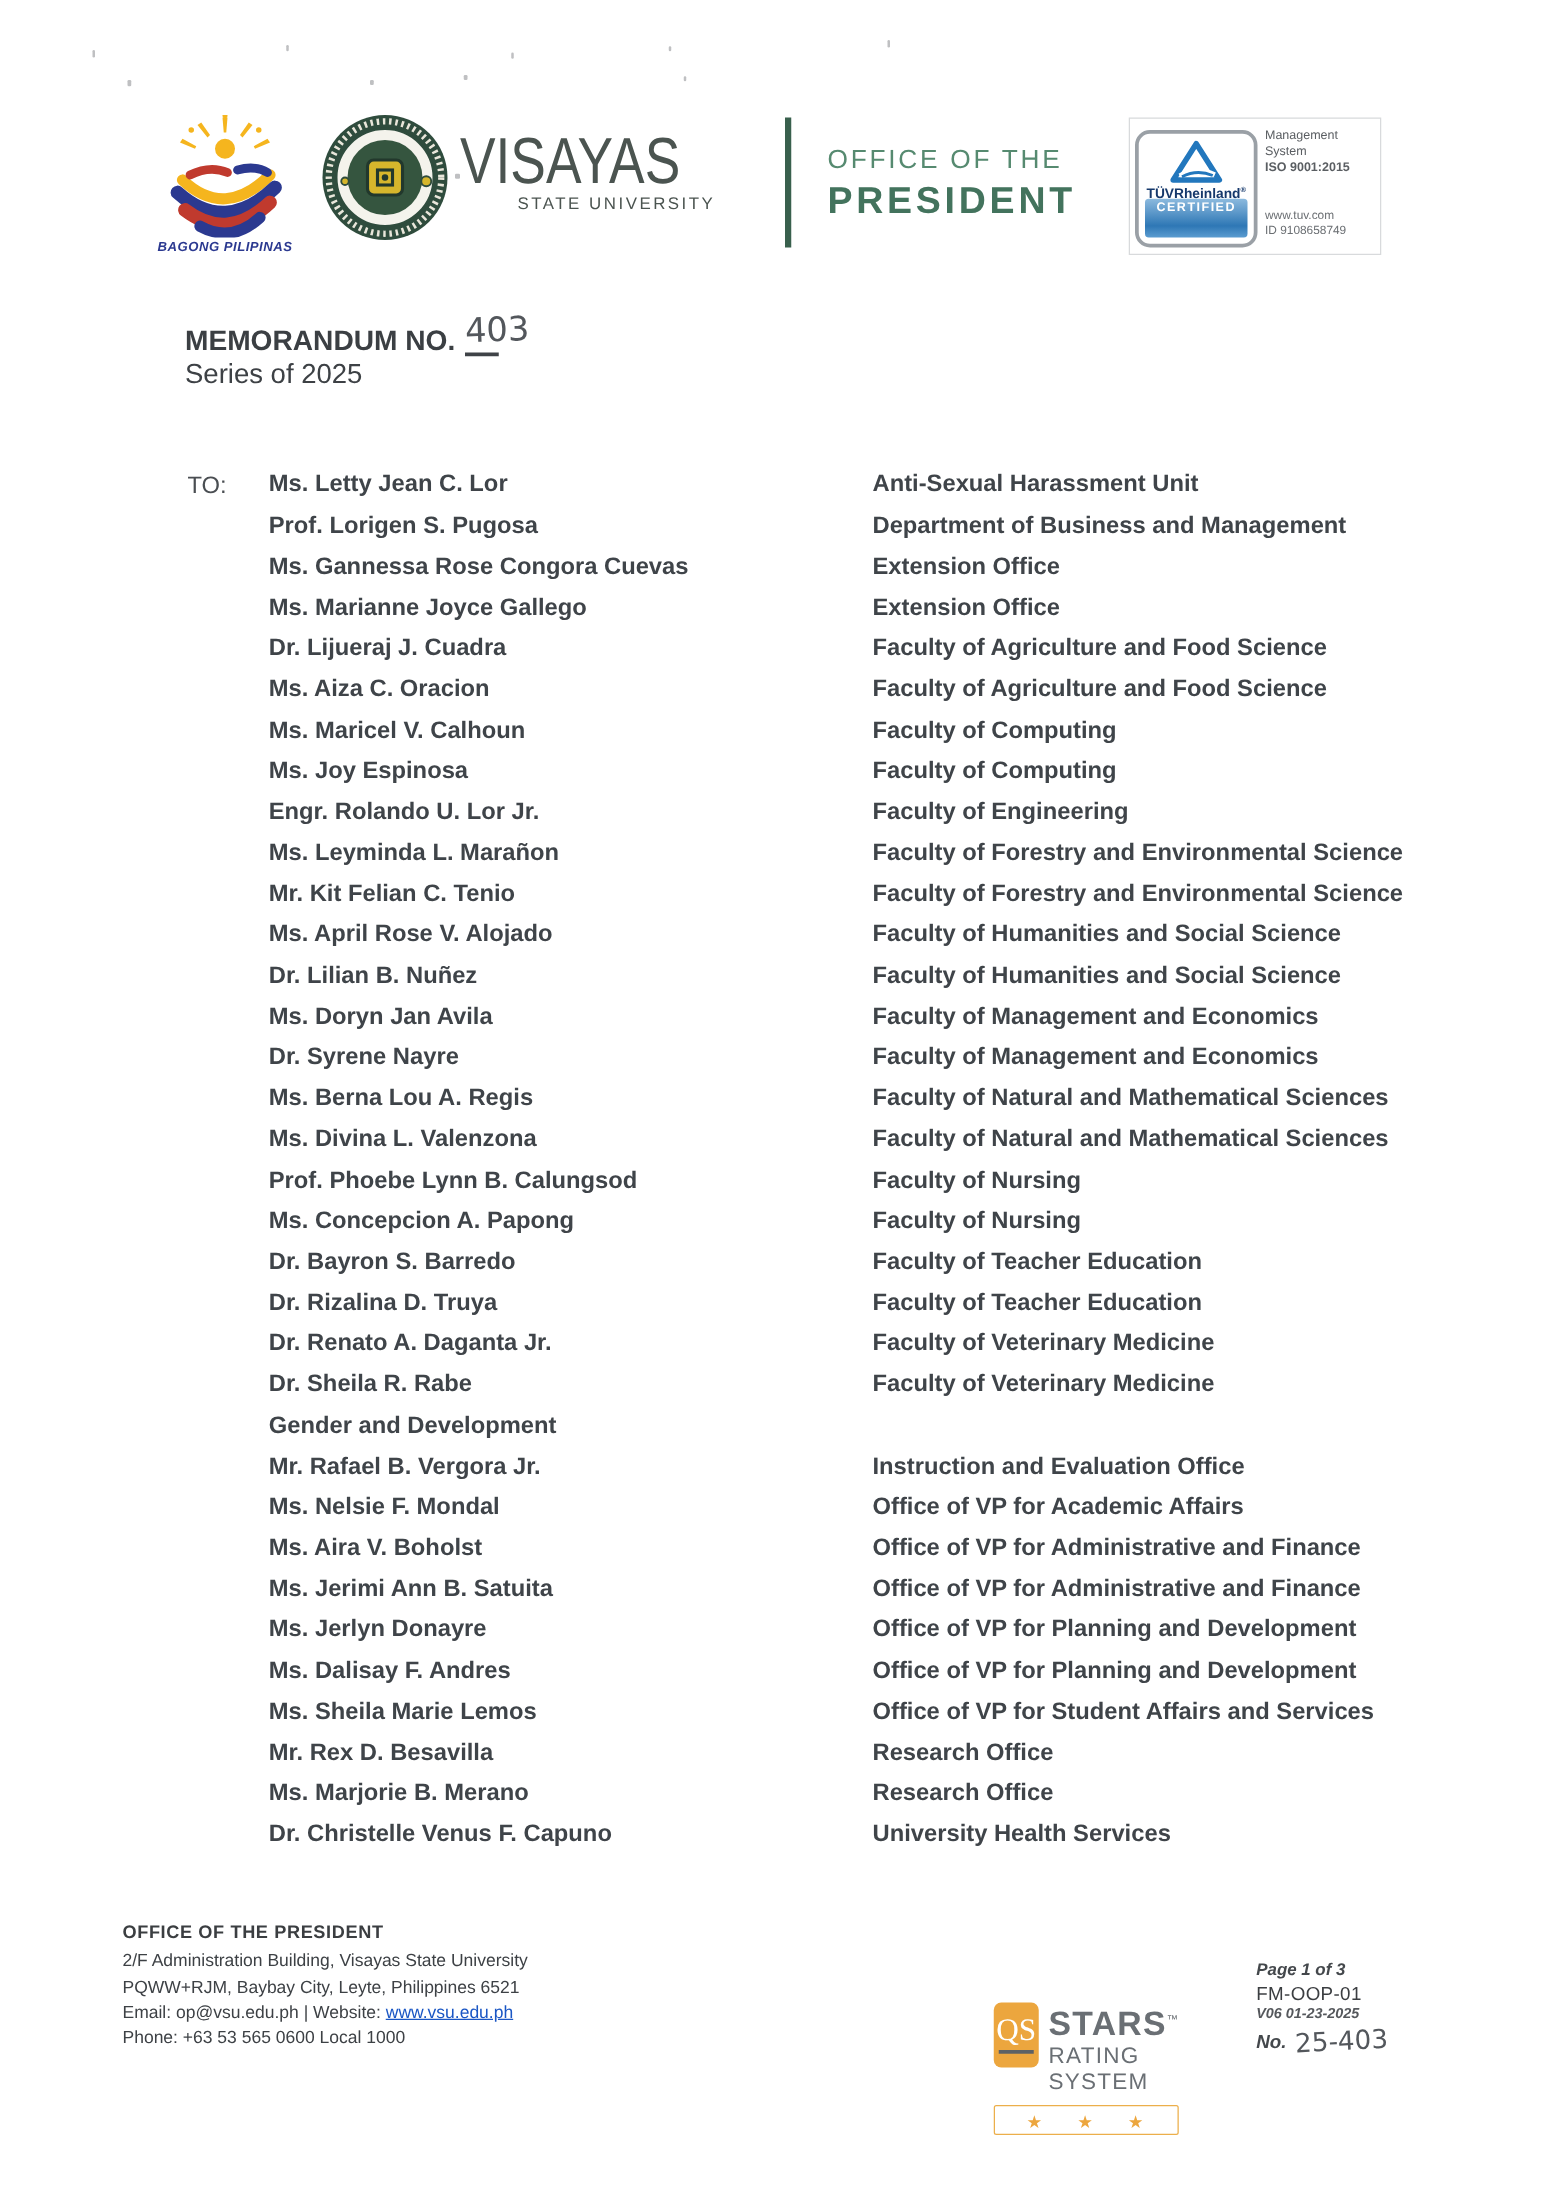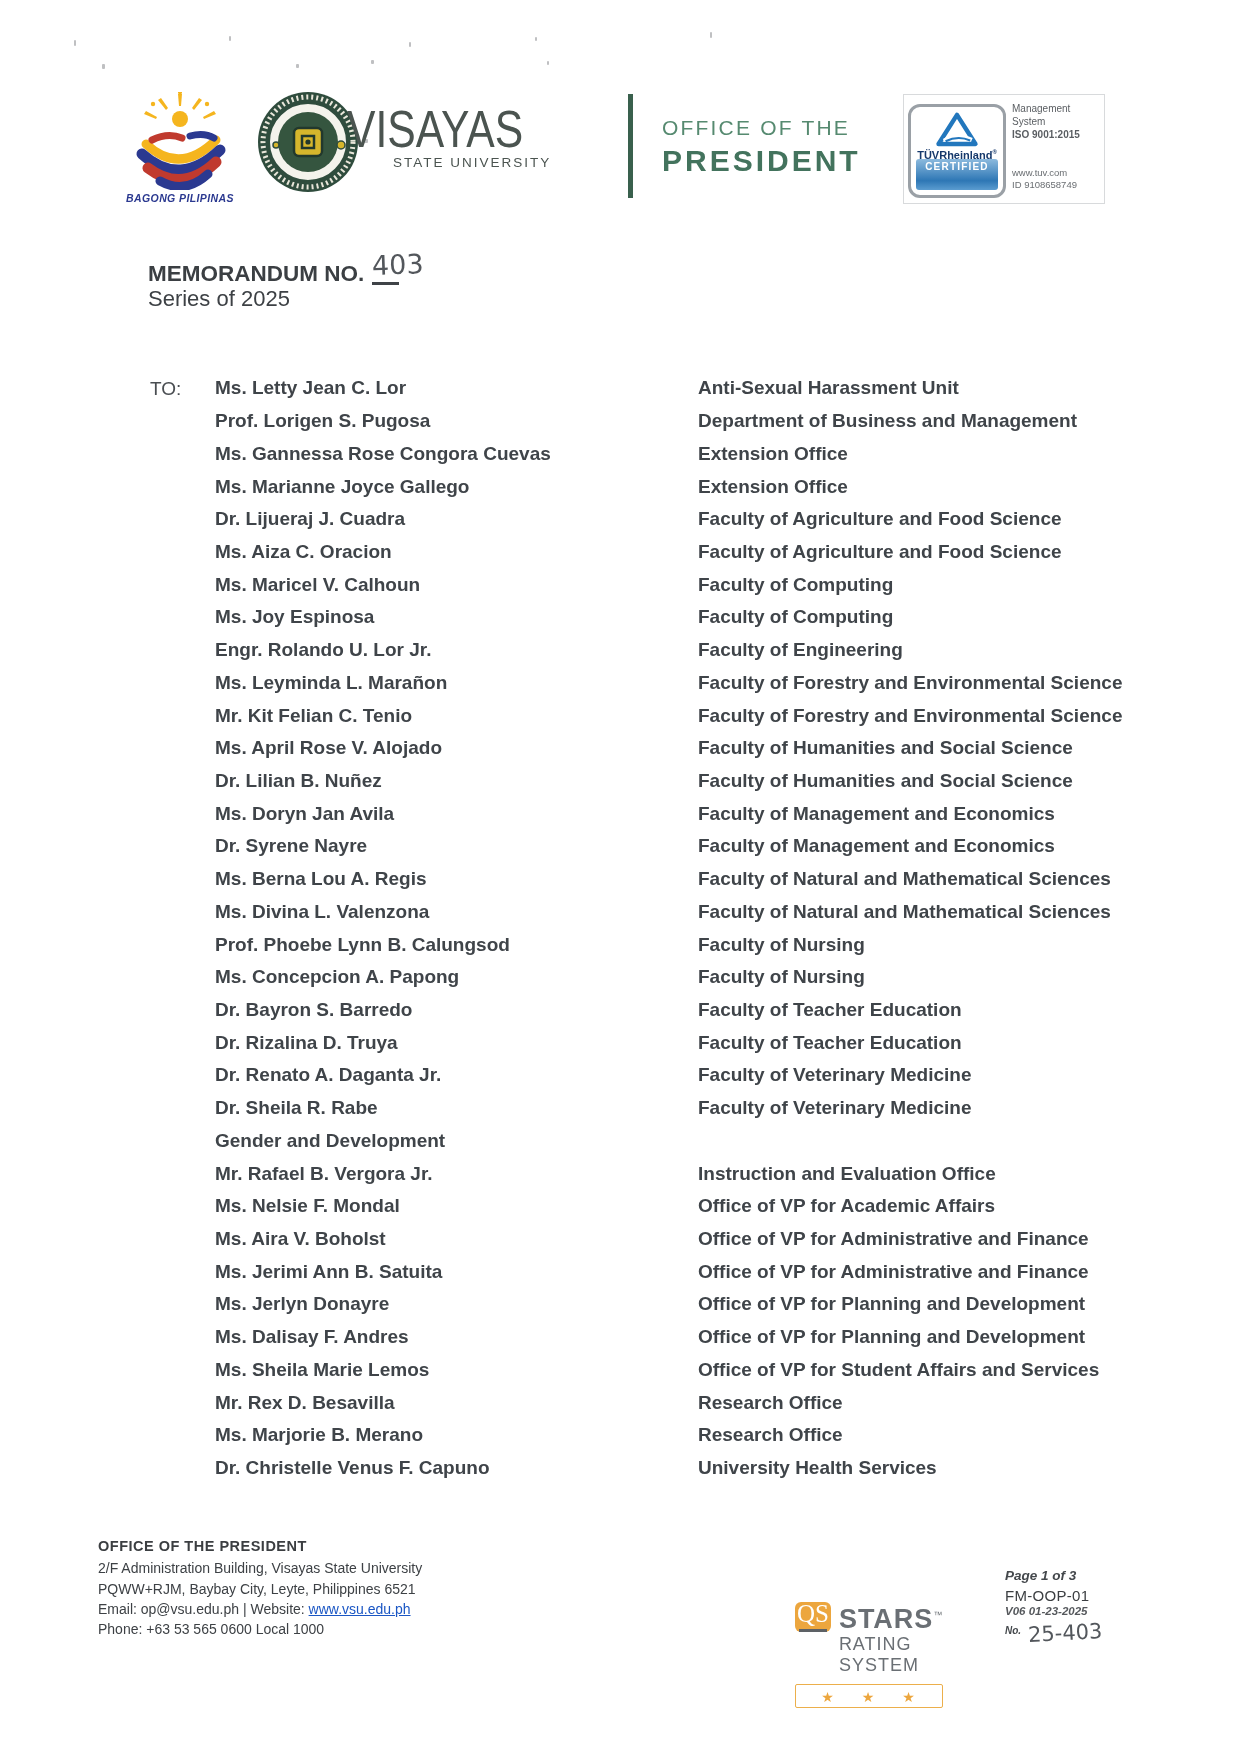--- a/index.html
+++ b/index.html
@@ -15,21 +15,21 @@
   
   .speck{position:absolute;background:#8a8d90;opacity:.55;border-radius:1px;}
   
   .bp-logo{position:absolute;left:130px;top:92px;width:100px;height:98px;}
   .bp-caption{
     position:absolute;left:118px;top:192px;width:124px;
     font-size:10.5px;font-weight:bold;font-style:italic;
     color:#2b3990;text-align:center;letter-spacing:.4px;
   }
   .vsu-seal{position:absolute;left:256px;top:90px;width:104px;height:104px;}
-  .wordmark{position:absolute;left:347px;top:104px;width:230px;}
+  .wordmark{position:absolute;left:368px;top:104px;width:230px;}
   .wordmark .wm1{
     font-size:52px;line-height:50px;color:#4b5450;
     letter-spacing:0px;transform:scaleX(.82);transform-origin:left;
     white-space:nowrap;
   }
   .wordmark .wm2{
     margin-left:46px;margin-top:1px;
     font-size:13.5px;letter-spacing:2px;color:#4b5450;white-space:nowrap;
   }
   .hdr-divider{position:absolute;left:628px;top:94px;width:5px;height:104px;background:#39604d;}
@@ -67,40 +67,40 @@
   .rrow{display:flex;height:32.72px;align-items:center;}
   .rname{width:483px;font-size:19px;font-weight:bold;color:#3f4449;white-space:nowrap;}
   .roffice{flex:1;font-size:19px;font-weight:bold;color:#3f4449;white-space:nowrap;}
   
   .f-left{position:absolute;left:98px;top:1536px;line-height:20.3px;font-size:14px;color:#3d4145;}
   .f-title{font-size:14.5px;font-weight:bold;letter-spacing:.5px;color:#3b3e41;margin-bottom:2px;}
   .f-link{color:#1a56c4;text-decoration:underline;}
   .qs{position:absolute;left:795px;top:1602px;width:165px;}
   .qs-row{display:flex;align-items:flex-start;}
   .qs-box{
-    width:47px;height:30px;background:#eca63e;border-radius:6px;
+    width:47px;height:52px;background:#eca63e;border-radius:6px;
     display:flex;flex-direction:column;align-items:center;justify-content:center;
   }
   .qs-mono{font-family:"Liberation Serif", serif;color:#fff;font-size:25px;line-height:24px;}
   .qs-bar{width:28px;height:3px;background:#5d6165;margin-top:3px;}
   .qs-text{margin-left:8px;}
   .qs-name{font-size:27px;font-weight:bold;color:#6a6f74;letter-spacing:1px;line-height:26px;}
   .qs-name .tm{font-size:9px;vertical-align:super;font-weight:normal;}
   .qs-sub{font-size:18px;color:#6a6f74;letter-spacing:1px;margin-top:2px;}
   .qs-strip{
     margin-top:8px;width:148px;height:24px;border:1.5px solid #ecaf4b;border-radius:2px;
     text-align:center;line-height:24px;font-size:14px;color:#eca63e;letter-spacing:12px;
     padding-left:10px;box-sizing:border-box;white-space:nowrap;
   }
   .p-info{position:absolute;left:1005px;top:1568px;width:140px;color:#3b3e41;}
   .p-page{font-size:13.5px;font-style:italic;font-weight:bold;color:#44484c;}
   .p-code{font-size:15px;font-weight:normal;margin-top:4px;letter-spacing:.3px;}
   .p-ver{font-size:11.5px;font-style:italic;font-weight:bold;color:#55585c;margin-top:1px;}
   .p-no{display:flex;align-items:flex-start;margin-top:4px;}
-  .p-no-label{font-size:10px;font-style:italic;font-weight:bold;color:#44484c;margin-top:4px;text-align:center;}
+  .p-no-label{font-size:15px;font-style:italic;font-weight:bold;color:#44484c;margin-top:4px;text-align:center;}
   .p-no-value{font-size:21px;margin-left:7px;display:inline-block;transform:rotate(-3deg);}
 </style>
 </head>
 <body>
 
 <div class="page">
 
   <div class="speck" style="left:74px;top:40px;width:2px;height:6px;"></div>
   <div class="speck" style="left:229px;top:36px;width:2px;height:5px;"></div>
   <div class="speck" style="left:409px;top:42px;width:2px;height:5px;"></div>

